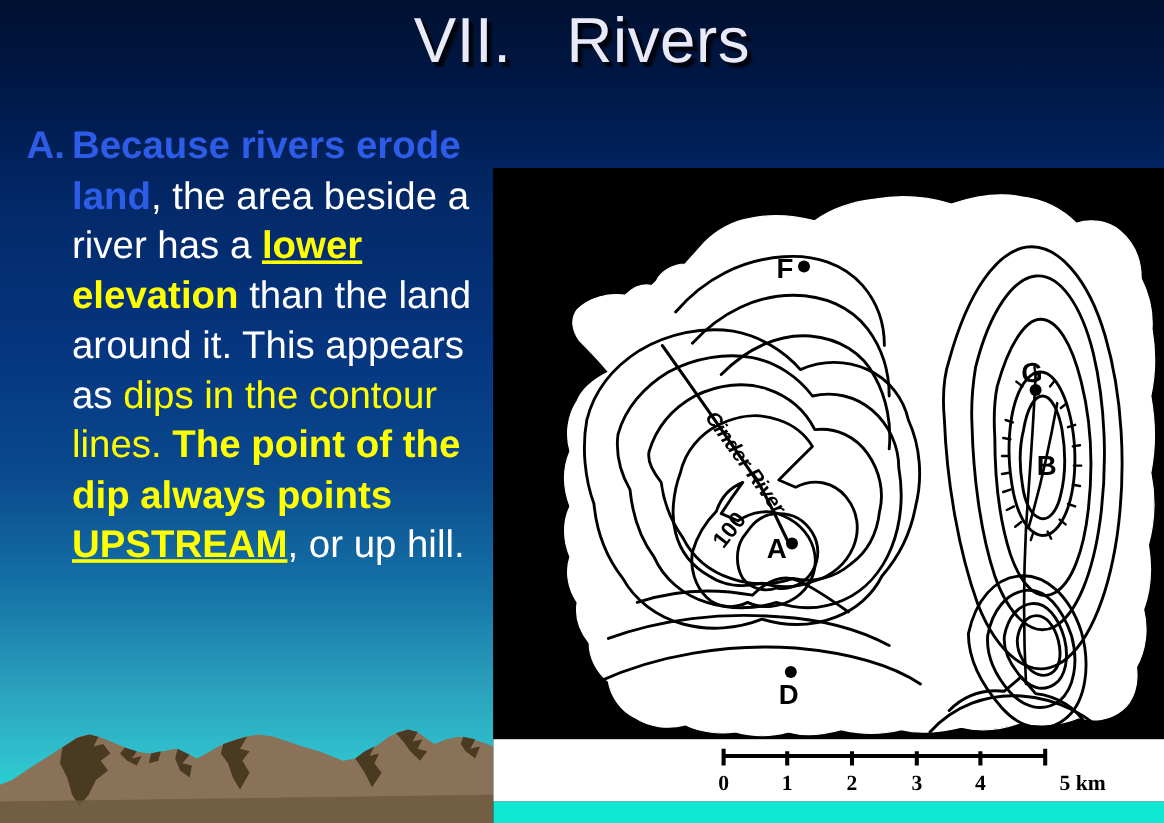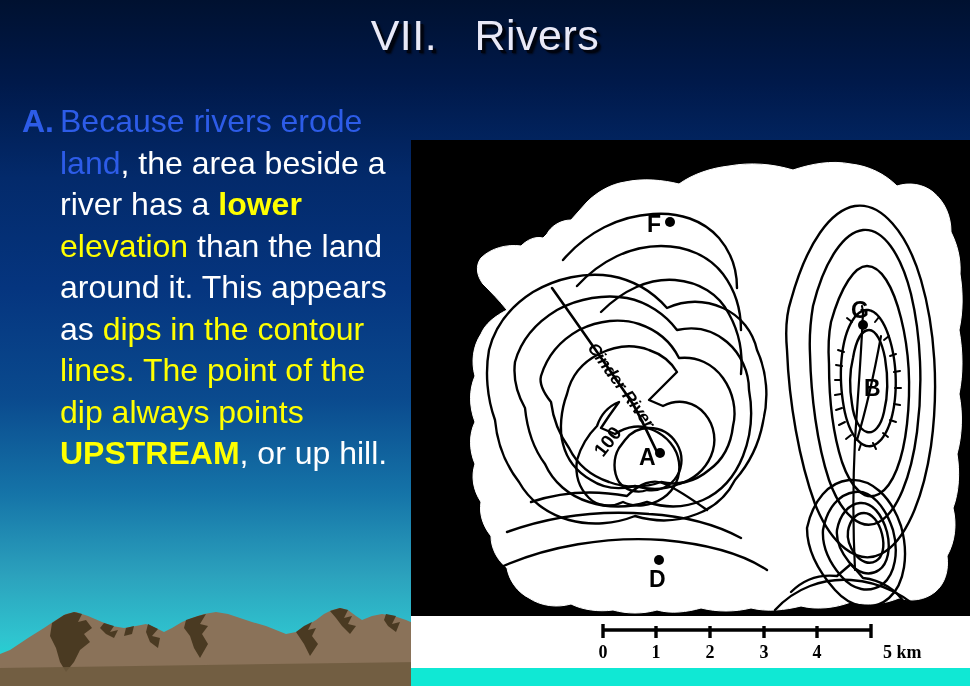--- a/index.html
+++ b/index.html
@@ -27,21 +27,21 @@
 
   
   #title-bar {
     position: absolute;
     left: 0; top: 4px;
     width: 970px;
     text-align: center;
   }
   #slide-title {
     display: inline-block;
-    font-size: 43px;
+    font-size: 53px;
     line-height: 62px;
     color: #e9e9f7;
     letter-spacing: 0.5px;
     text-shadow: 3px 3px 0 #00040f, 4px 4px 2px rgba(0,0,0,0.65);
     white-space: pre;
   }
 
   
   #body-text {
     position: absolute;
@@ -56,25 +56,25 @@
     text-indent: 0;
     padding-left: 38px;
   }
   #body-text .marker {
     display: inline-block;
     width: 38px;
     margin-left: -38px;
     color: #2d5ce8;
     font-weight: bold;
   }
-  .t-blue   { color: #2d5ce8; font-weight: normal; }
+  .t-blue   { color: #2d5ce8; font-weight: bold; }
   .t-white  { color: #ffffff; margin-top: 43px; }
   .t-yellow { color: #ffff00; margin-top: 12px; }
-  .t-yellow-b { color: #ffff00; font-weight: normal; }
-  .t-yellow-bu { color: #ffff00; font-weight: bold; text-underline-offset: 2px; }
+  .t-yellow-b { color: #ffff00; font-weight: bold; }
+  .t-yellow-bu { color: #ffff00; font-weight: bold; text-decoration: underline; text-underline-offset: 2px; }
 
   
   #mountains {
     position: absolute;
     left: 0;
     bottom: 0;
     width: 420px;
     height: 110px;
   }
 

